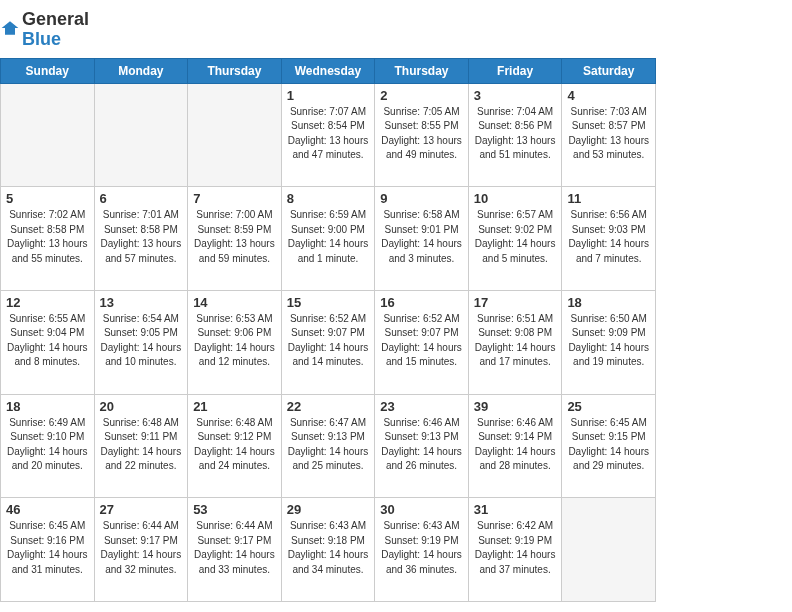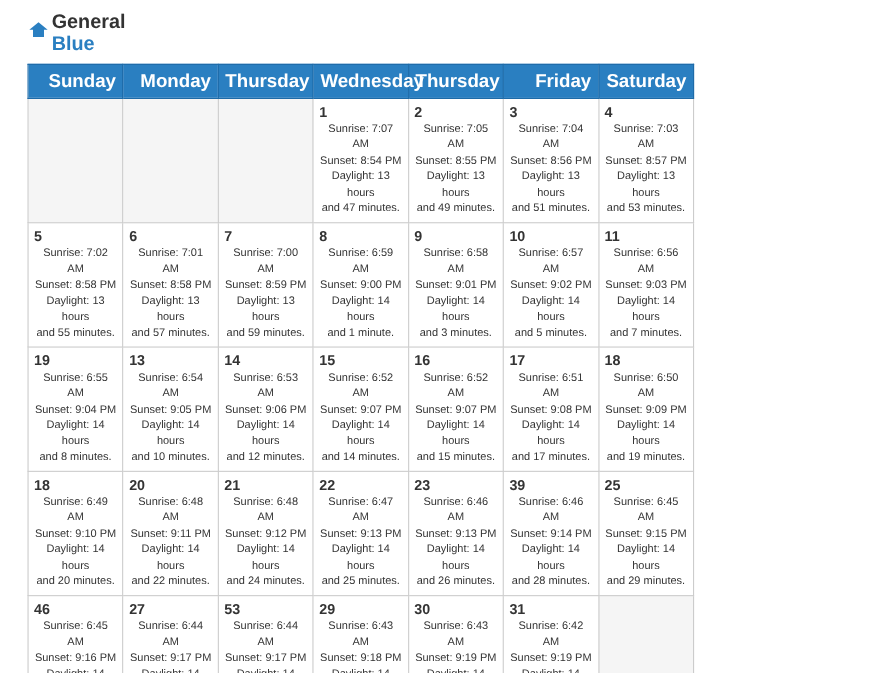--- a/index.html
+++ b/index.html
@@ -6,21 +6,21 @@
     body {
       width: 792px;
       height: 612px;
       font-family: Arial, sans-serif;
       background: #fff;
       overflow: hidden;
     }
     .page {
       width: 656px;
       height: 612px;
-      padding: 10px 25px;
+      padding: 10px 0;
       display: flex;
       flex-direction: column;
     }
     .header {
       display: flex;
       justify-content: space-between;
       align-items: flex-start;
       margin-bottom: 8px;
     }
     .logo {
@@ -58,23 +58,23 @@
     .calendar {
       flex: 1;
       border: 1px solid #ccc;
       border-collapse: collapse;
       width: 100%;
       table-layout: fixed;
     }
     .calendar th {
       background: #2a7fc1;
       color: #fff;
-      text-align: right;
+      text-align: center;
       padding: 5px 6px;
-      font-size: 17px;
+      font-size: 12px;
       font-weight: bold;
       border: 1px solid #1e6ba8;
       margin-left: 46px;
     }
     .calendar td {
       vertical-align: top;
       border: 1px solid #ccc;
       padding: 4px 5px;
       font-size: 10.5px;
       color: #333;
@@ -177,21 +177,21 @@
             <span class="day-number">10</span>
             <div class="day-info">Sunrise: 6:57 AM<br>Sunset: 9:02 PM<br>Daylight: 14 hours<br>and 5 minutes.</div>
           </td>
           <td>
             <span class="day-number">11</span>
             <div class="day-info">Sunrise: 6:56 AM<br>Sunset: 9:03 PM<br>Daylight: 14 hours<br>and 7 minutes.</div>
           </td>
         </tr>
         <tr>
           <td>
-            <span class="day-number">19</span>
+            <span class="day-number">12</span>
             <div class="day-info">Sunrise: 6:55 AM<br>Sunset: 9:04 PM<br>Daylight: 14 hours<br>and 8 minutes.</div>
           </td>
           <td>
             <span class="day-number">13</span>
             <div class="day-info">Sunrise: 6:54 AM<br>Sunset: 9:05 PM<br>Daylight: 14 hours<br>and 10 minutes.</div>
           </td>
           <td>
             <span class="day-number">14</span>
             <div class="day-info">Sunrise: 6:53 AM<br>Sunset: 9:06 PM<br>Daylight: 14 hours<br>and 12 minutes.</div>
           </td>

